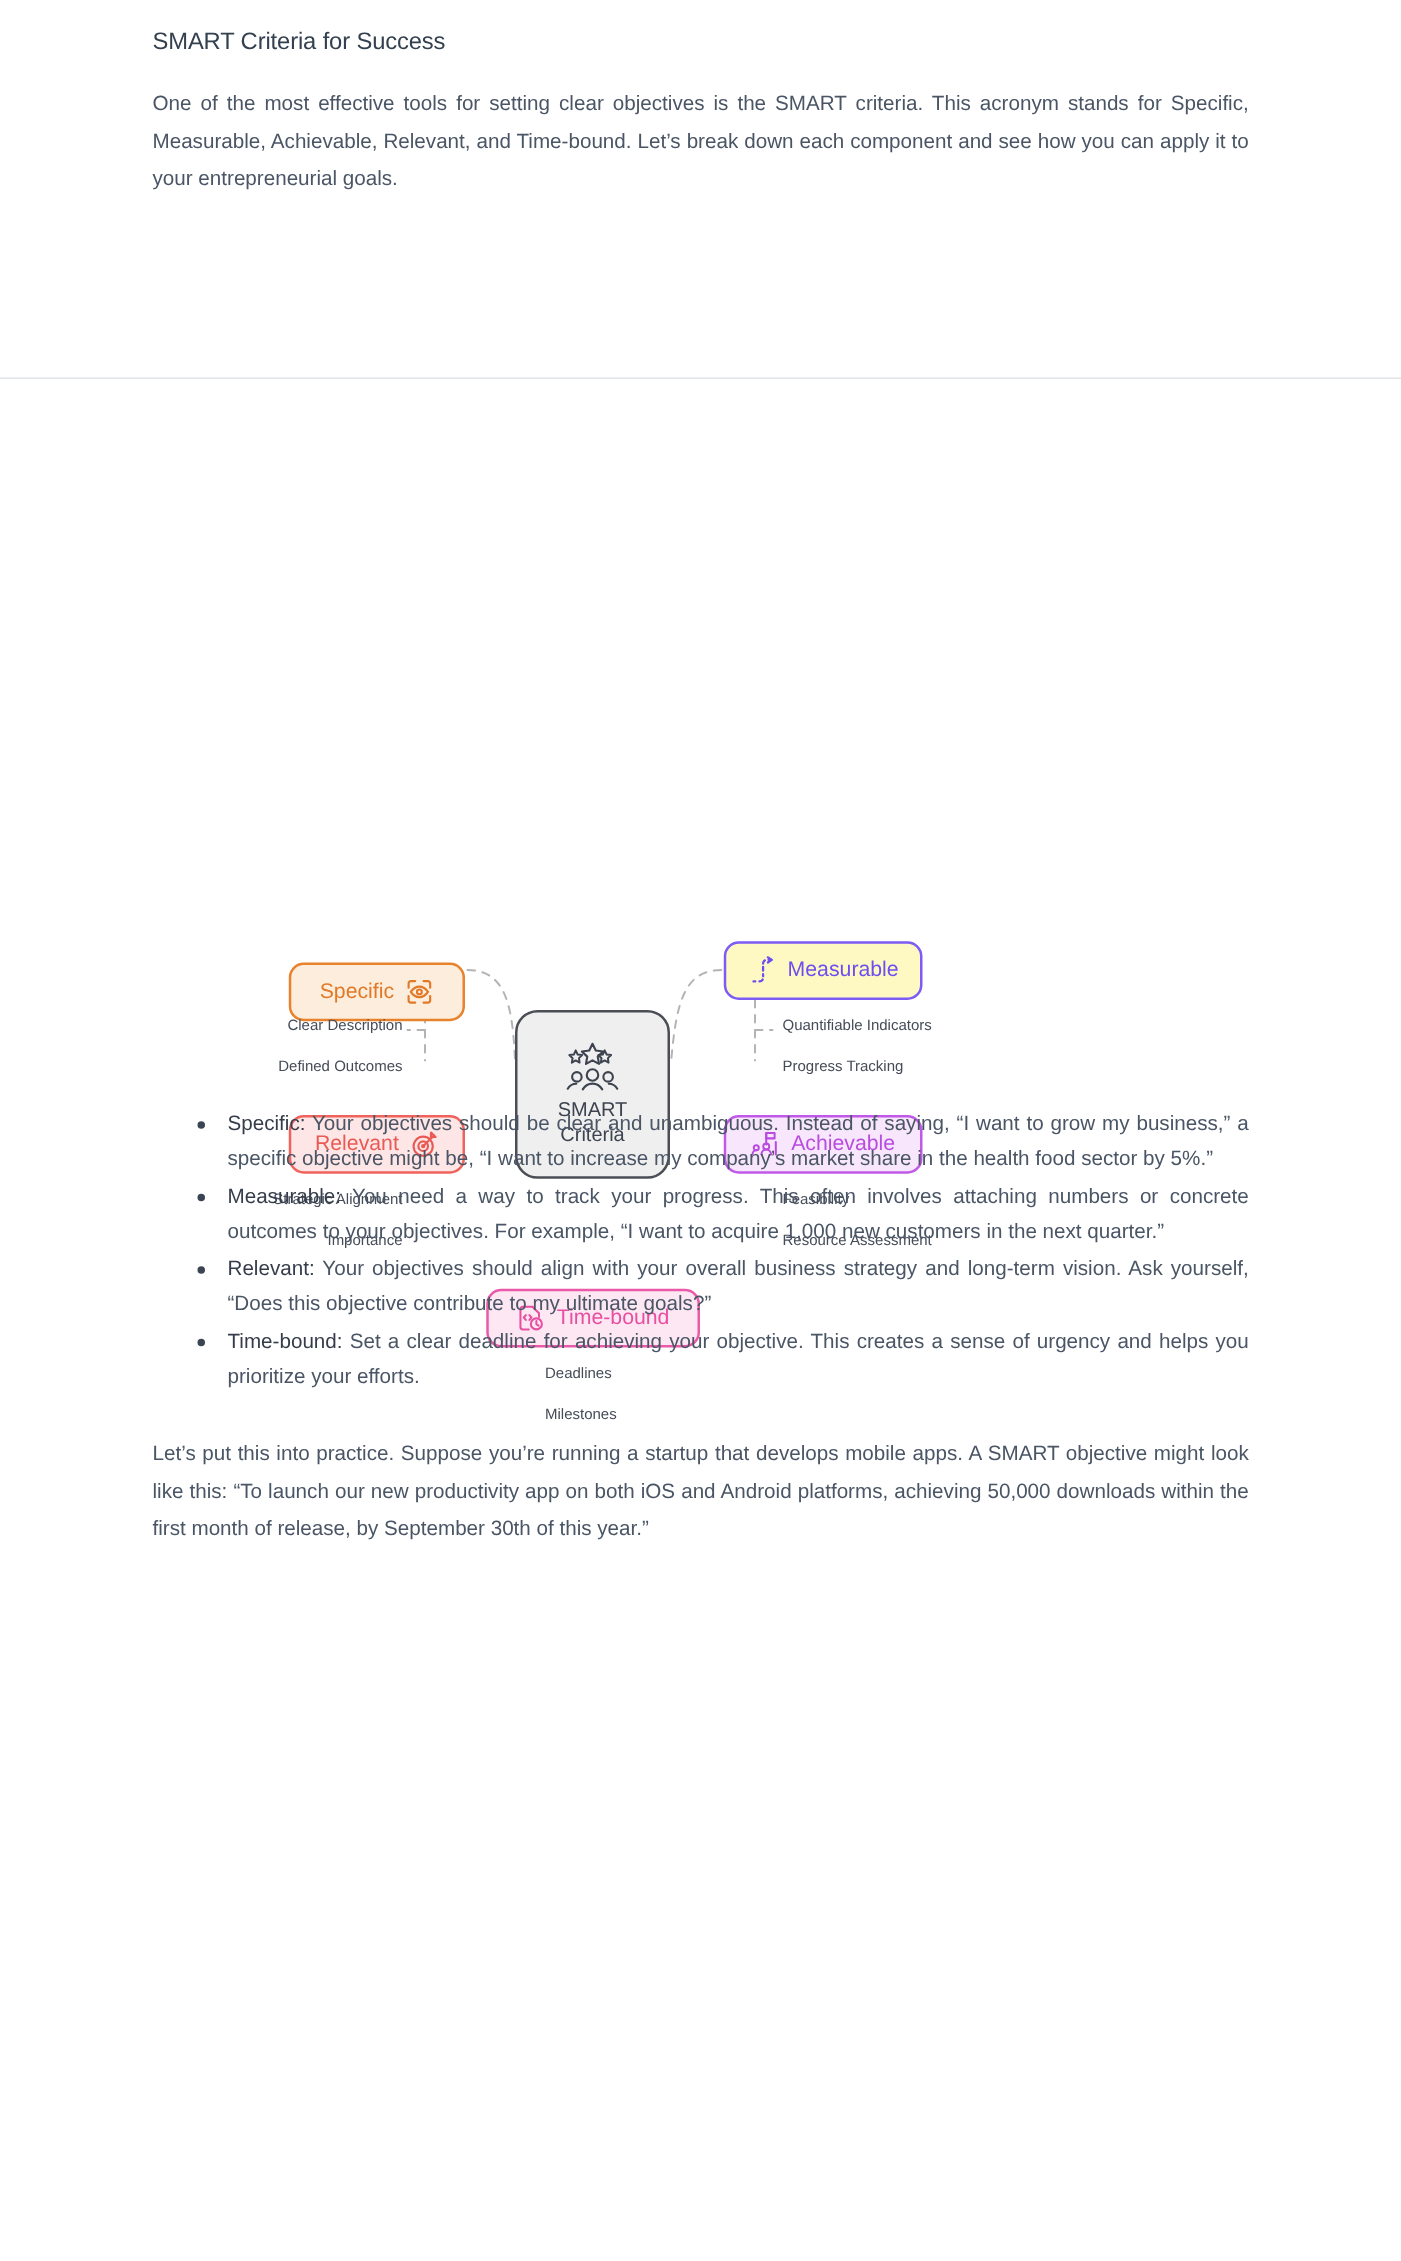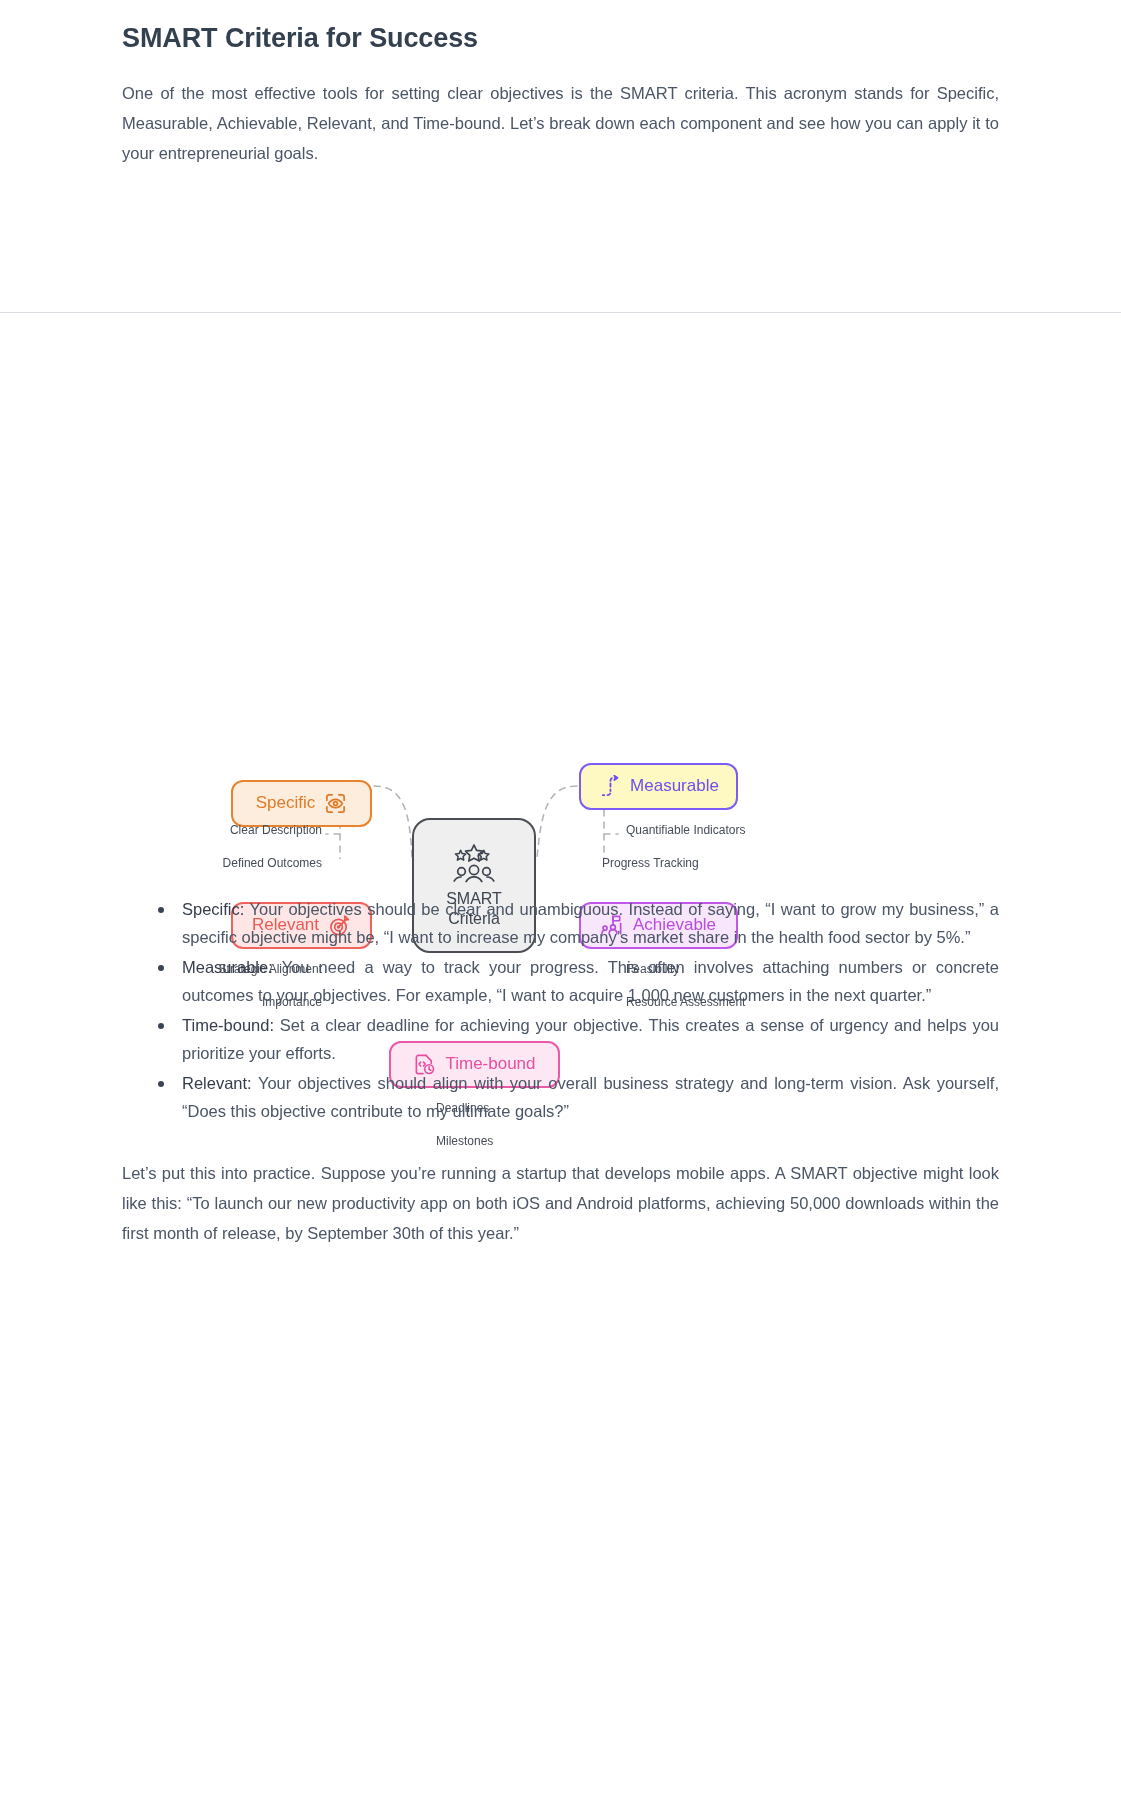--- a/index.html
+++ b/index.html
@@ -15,23 +15,23 @@
     background: #ffffff;
     overflow: hidden;
   }
   .content {
     padding: 0 122px 0 122px;
   }
 
   
   .intro-block { padding-top: 22px; }
   h1.page-title {
-    font-size: 27px;
+    font-size: 19px;
     line-height: 1.25;
-    font-weight: 700;
+    font-weight: 400;
     color: #33404f;
     margin: 0 0 22px 0;
     letter-spacing: -0.1px;
   }
   p.body-text {
     font-size: 16.5px;
     line-height: 30px;
     color: #4a5565;
     margin: 0;
     text-align: justify;
@@ -302,34 +302,34 @@
             <path d="M16.8 14.4 v2.6 l1.8 1.2"></path>
           </svg>
         </span>
       </div>
 
       <div class="leaf left" style="left:180px; top:510px; width:142px;">Clear Description</div>
       <div class="leaf left" style="left:166px; top:543px; width:156px;text-align:right;">Defined Outcomes</div>
       <div class="leaf left" style="left:156px; top:649px; width:166px;">Strategic Alignment</div>
       <div class="leaf left" style="left:196px; top:682px; width:126px;">Importance</div>
       <div class="leaf right" style="left:626px; top:510px;">Quantifiable Indicators</div>
-      <div class="leaf right" style="left:602px; top:543px;">Progress Tracking</div>
+      <div class="leaf right" style="left:626px; top:543px;">Progress Tracking</div>
       <div class="leaf right" style="left:626px; top:649px;">Feasibility</div>
       <div class="leaf right" style="left:626px; top:682px;">Resource Assessment</div>
       <div class="leaf right" style="left:436px; top:788px;">Deadlines</div>
       <div class="leaf right" style="left:436px; top:821px;">Milestones</div>
     </div>
   </div>
 
   <div class="content">
     <ul class="bullets">
       <li><b>Specific:</b><span> Your objectives should be clear and unambiguous. Instead of saying, “I want to grow my business,” a specific objective might be, “I want to increase my company’s market share in the health food sector by 5%.”</span></li>
       <li><b>Measurable:</b><span> You need a way to track your progress. This often involves attaching numbers or concrete outcomes to your objectives. For example, “I want to acquire 1,000 new customers in the next quarter.”</span></li>
+      <li><b>Relevant:</b><span> Your objectives should align with your overall business strategy and long-term vision. Ask yourself, “Does this objective contribute to my ultimate goals?”</span></li>
       <li><b>Time-bound:</b><span> Set a clear deadline for achieving your objective. This creates a sense of urgency and helps you prioritize your efforts.</span></li>
-      <li><b>Relevant:</b><span> Your objectives should align with your overall business strategy and long-term vision. Ask yourself, “Does this objective contribute to my ultimate goals?”</span></li>
     </ul>
 
     <div class="closing">
       <p>Let’s put this into practice. Suppose you’re running a startup that develops mobile apps. A SMART objective might look like this: “To launch our new productivity app on both iOS and Android platforms, achieving 50,000 downloads within the first month of release, by September 30th of this year.”</p>
     </div>
   </div>
 
 </div>
 
 </body></html>

